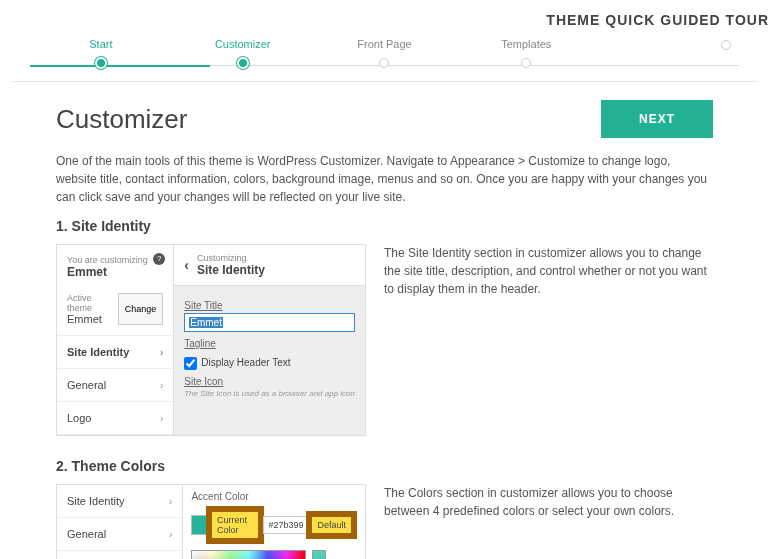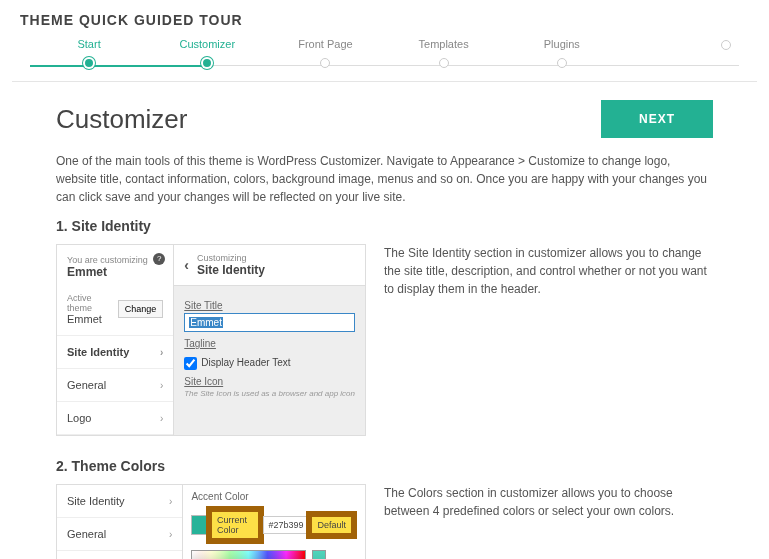--- a/index.html
+++ b/index.html
@@ -1,17 +1,17 @@
 <!DOCTYPE html>
 <html><head>
 <meta charset="utf-8">
 <style>
   * { box-sizing: border-box; margin: 0; padding: 0; }
   body { font-family: -apple-system, "Segoe UI", Arial, sans-serif; font-size: 12px; color: #444; background: #fff; width: 769px; }
-  .header-title { text-align: left; font-size: 14px; font-weight: 600; letter-spacing: 1px; padding: 12px 0 10px; color: #444; margin-left: 20px; }
+  .header-title { text-align: right; font-size: 14px; font-weight: 600; letter-spacing: 1px; padding: 12px 0 10px; color: #444; margin-left: 20px; }
   .steps-bar { display: flex; position: relative; padding: 0 30px 10px; }
   .steps-line { position: absolute; top: 27px; left: 30px; right: 30px; height: 1px; background: #ddd; z-index: 0; }
   .steps-line-active { position: absolute; top: 27px; left: 30px; width: 180px; height: 2px; background: #23b193; z-index: 1; }
   .step { flex: 1; text-align: center; position: relative; z-index: 2; }
   .step:first-child { text-align: left; }
   .step:last-child { text-align: right; }
   .step-label { font-size: 11px; color: #888; padding-bottom: 6px; display: block; }
   .step.active .step-label { color: #23b193; }
   .step-dot { width: 10px; height: 10px; border-radius: 50%; background: #fff; border: 1px solid #ccc; display: inline-block; margin-top: 2px; }
   .step.active .step-dot { background: #23b193; border: 2px solid #23b193; box-shadow: 0 0 0 2px #fff, 0 0 0 3px #23b193; width: 8px; height: 8px; }
@@ -28,21 +28,21 @@
   .section-row { display: flex; gap: 18px; margin-bottom: 22px; }
   .screenshot-box { border: 1px solid #ddd; width: 310px; flex-shrink: 0; display: flex; background: #eee; position: relative; }
   .desc { font-size: 12px; line-height: 1.5; color: #555; flex: 1; }
   
   
   .cust-left { width: 145px; background: #fff; display: flex; flex-direction: column; }
   .cust-topinfo { padding: 10px 10px 8px; position: relative; }
   .cust-topinfo .lbl { font-size: 9px; color: #888; }
   .cust-topinfo .val { font-size: 12px; font-weight: 600; }
   .cust-help { position: absolute; right: 8px; top: 8px; width: 12px; height: 12px; border-radius: 50%; background: #555; color: #fff; font-size: 8px; text-align: center; line-height: 12px; }
-  .cust-themerow { padding: 6px 10px 10px; display: flex; justify-content: space-between; align-items: center; border-bottom: 1px solid #eee; }
+  .cust-themerow { padding: 6px 10px 10px; display: flex; justify-content: space-between; border-bottom: 1px solid #eee; }
   .cust-themerow .tn { font-size: 9px; color: #888; }
   .cust-themerow .tv { font-size: 11px; }
   .cust-change { font-size: 9px; border: 1px solid #ccc; background: #f7f7f7; padding: 3px 6px; }
   .cust-menuitem { padding: 10px 10px; font-size: 11px; background: #fff; border-bottom: 1px solid #eee; display: flex; justify-content: space-between; align-items: center; cursor: pointer; }
   .cust-menuitem.selected { font-weight: 700; }
   .chev { font-size: 10px; color: #999; }
   .cust-right { flex: 1; background: #eee; border-left: 1px solid #ddd; display: flex; flex-direction: column; }
   .cust-right-head { background: #fff; padding: 8px 10px; display: flex; align-items: center; gap: 8px; border-bottom: 1px solid #ddd; }
   .back-chev { font-size: 14px; font-weight: 700; cursor: pointer; color: #555; }
   .cust-right-head .lbl { font-size: 9px; color: #888; }
@@ -84,24 +84,20 @@
   <div class="step active">
       <span class="step-label">Customizer</span>
       <div class="step-dot-wrap"><span class="step-dot"></span></div>
     </div>
   <div class="step">
       <span class="step-label">Front Page</span>
       <div class="step-dot-wrap"><span class="step-dot"></span></div>
     </div>
   <div class="step">
       <span class="step-label">Templates</span>
-      <div class="step-dot-wrap"><span class="step-dot"></span></div>
-    </div>
-  <div class="step">
-      <span class="step-label">Plugins</span>
       <div class="step-dot-wrap"><span class="step-dot"></span></div>
     </div>
   <div class="step">
       <div class="step-dot-wrap"><span class="step-dot"></span></div>
     </div>
 </div>
 <div class="divider"></div>
 
 <div class="content">
   <div class="row-head">

